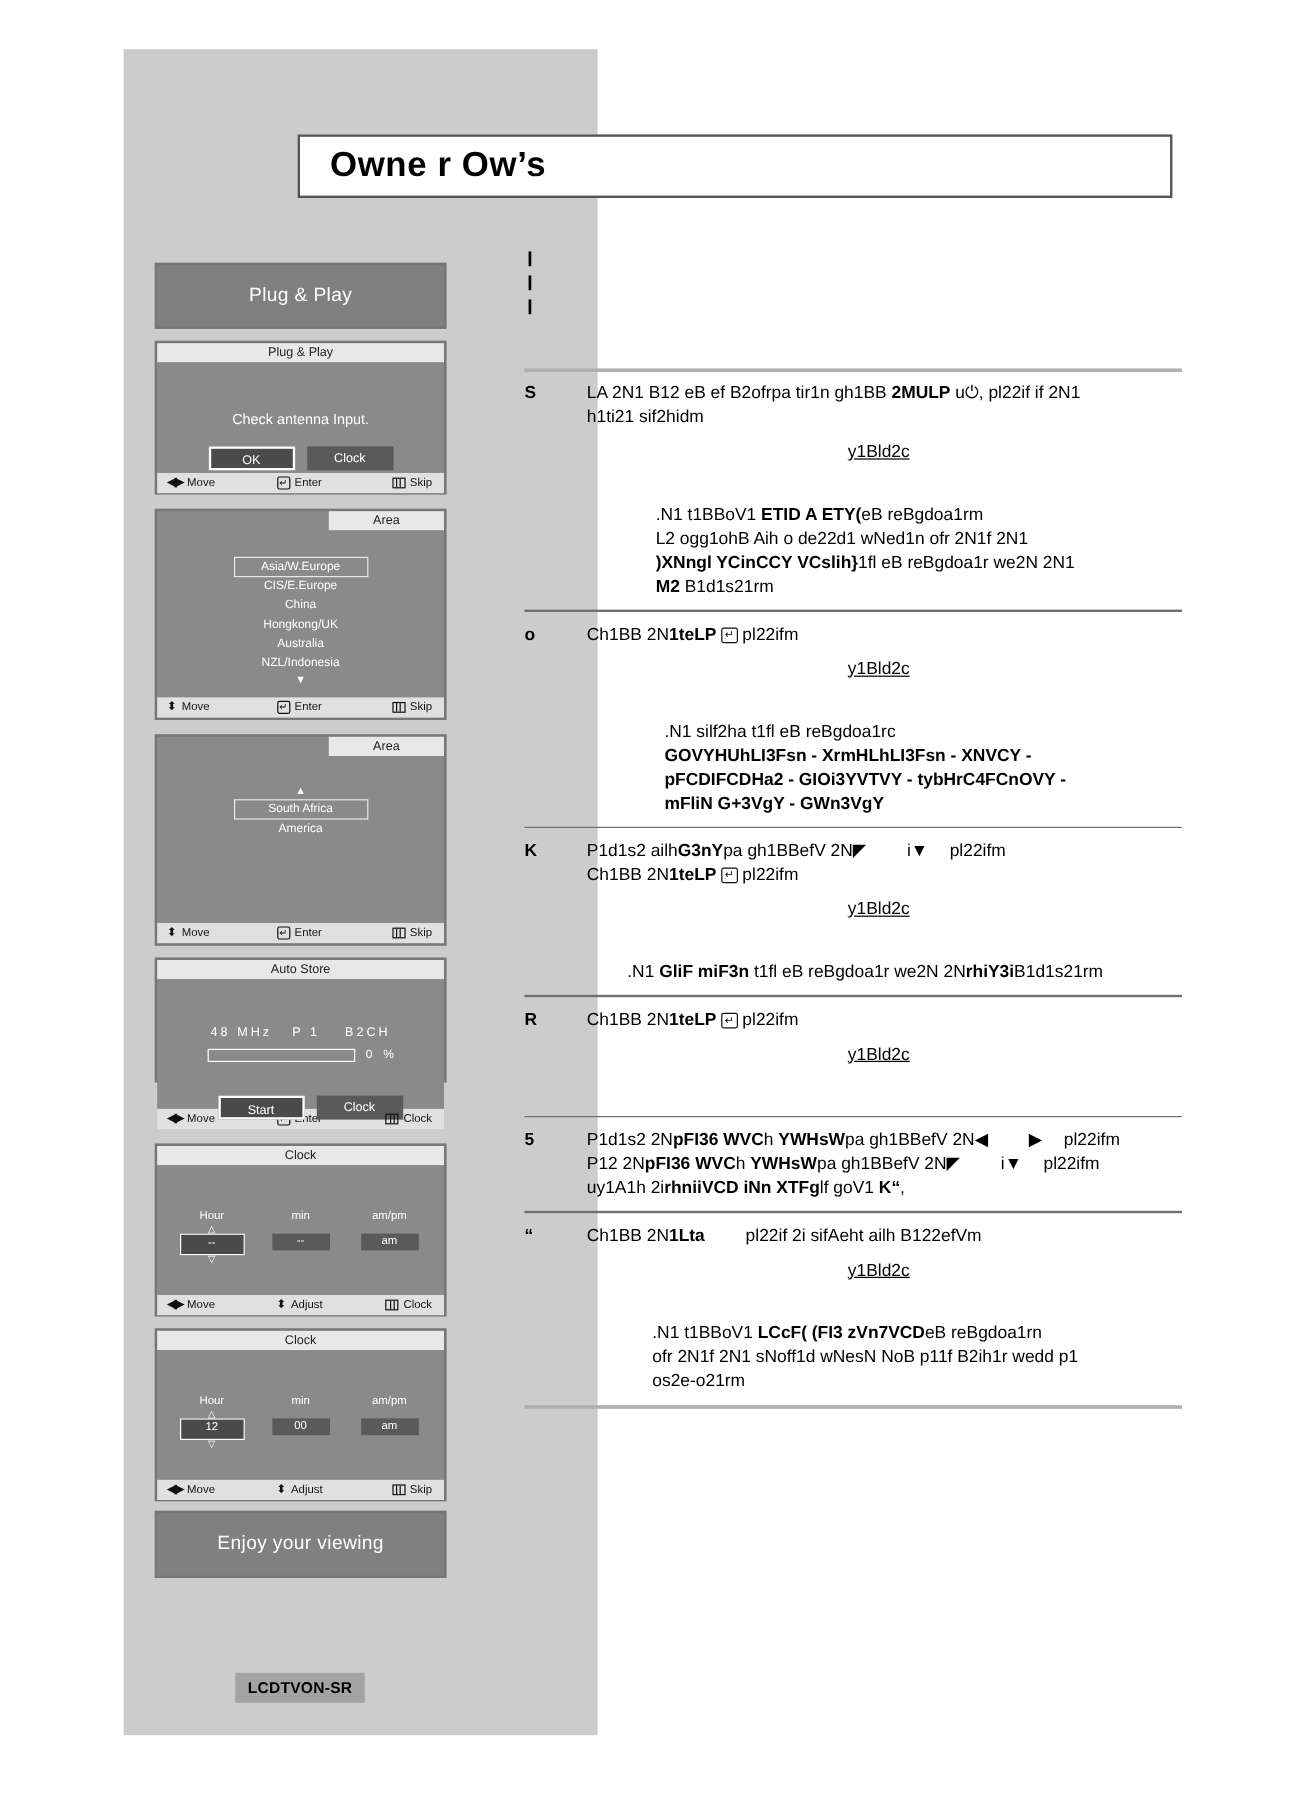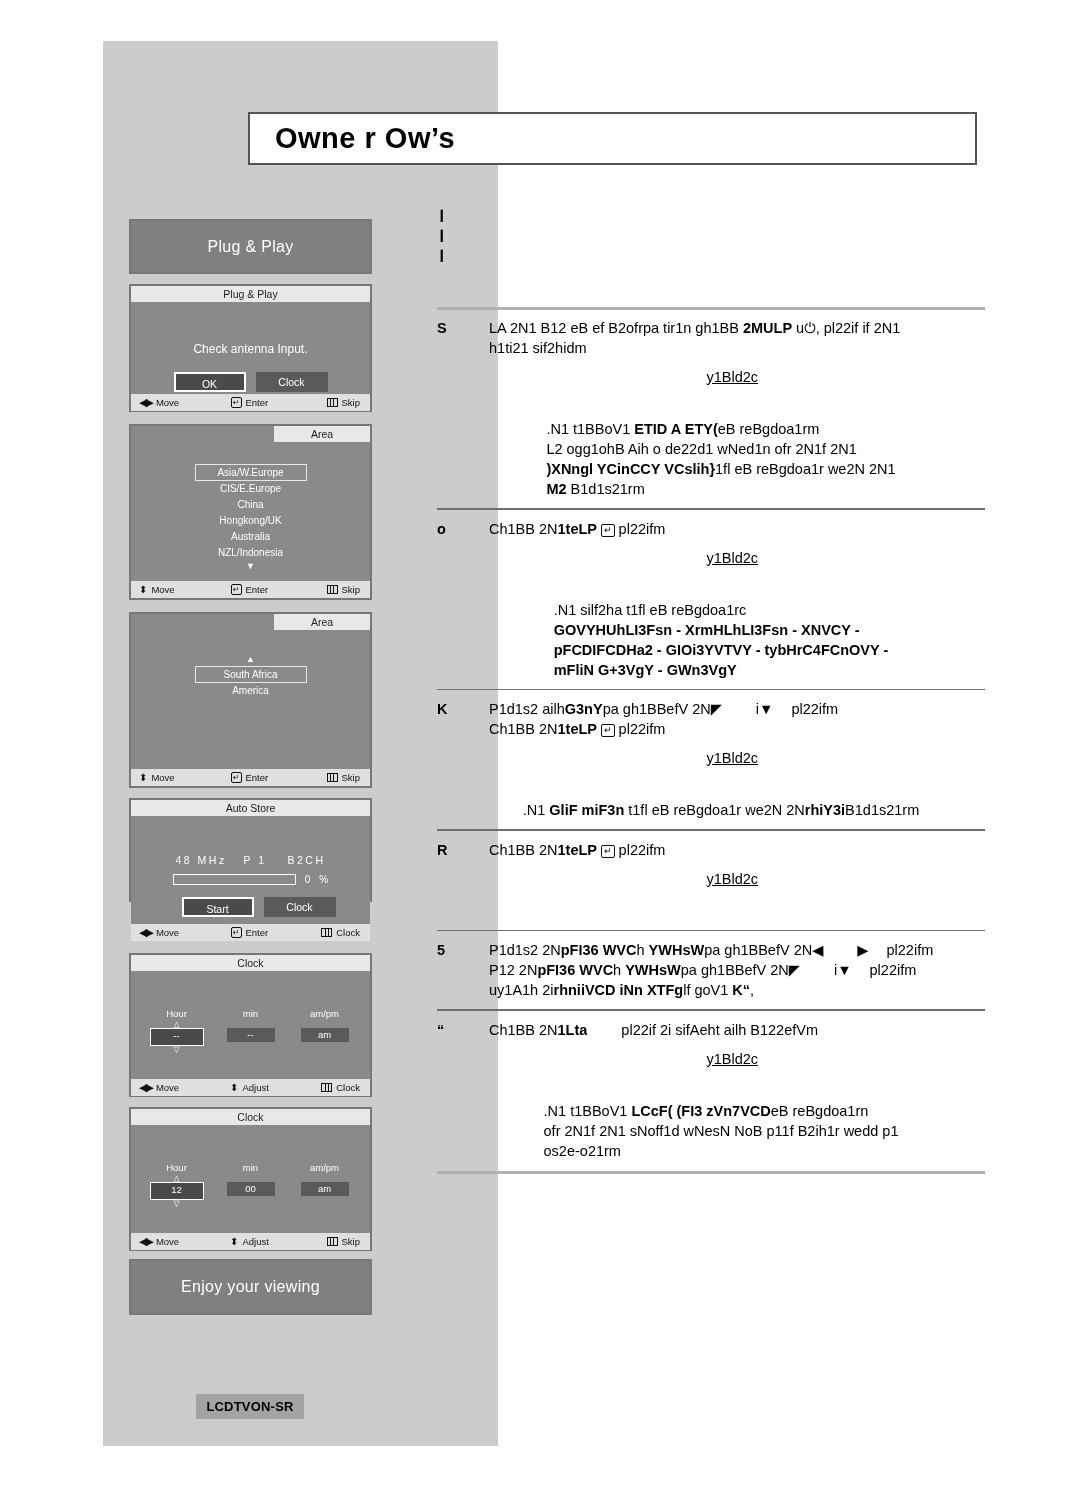--- a/index.html
+++ b/index.html
@@ -416,21 +416,21 @@
         <span>P</span>
         <span>1</span>
         <span style="display:inline-block;width:10px;"></span>
         <span>B2CH</span>
       </div>
       <div class="as-bar-row" style="margin-top:8px;">
         <div class="as-bar"></div>
         <span class="as-pct">0</span>
         <span class="as-pct">%</span>
       </div>
-      <div class="btn-row" style="margin-top:12px;padding-left:16px;">
+      <div class="btn-row" style="margin-top:28px;padding-left:16px;">
         <div class="osd-btn sel">Start</div>
         <div class="osd-btn">Clock</div>
       </div>
     </div>
     <div class="osd-footer">
       <div class="fitem left">
         <span class="glyph g-lr">◀▶</span>
         <span class="flabel">Move</span>
       </div>
       <div class="fitem">

